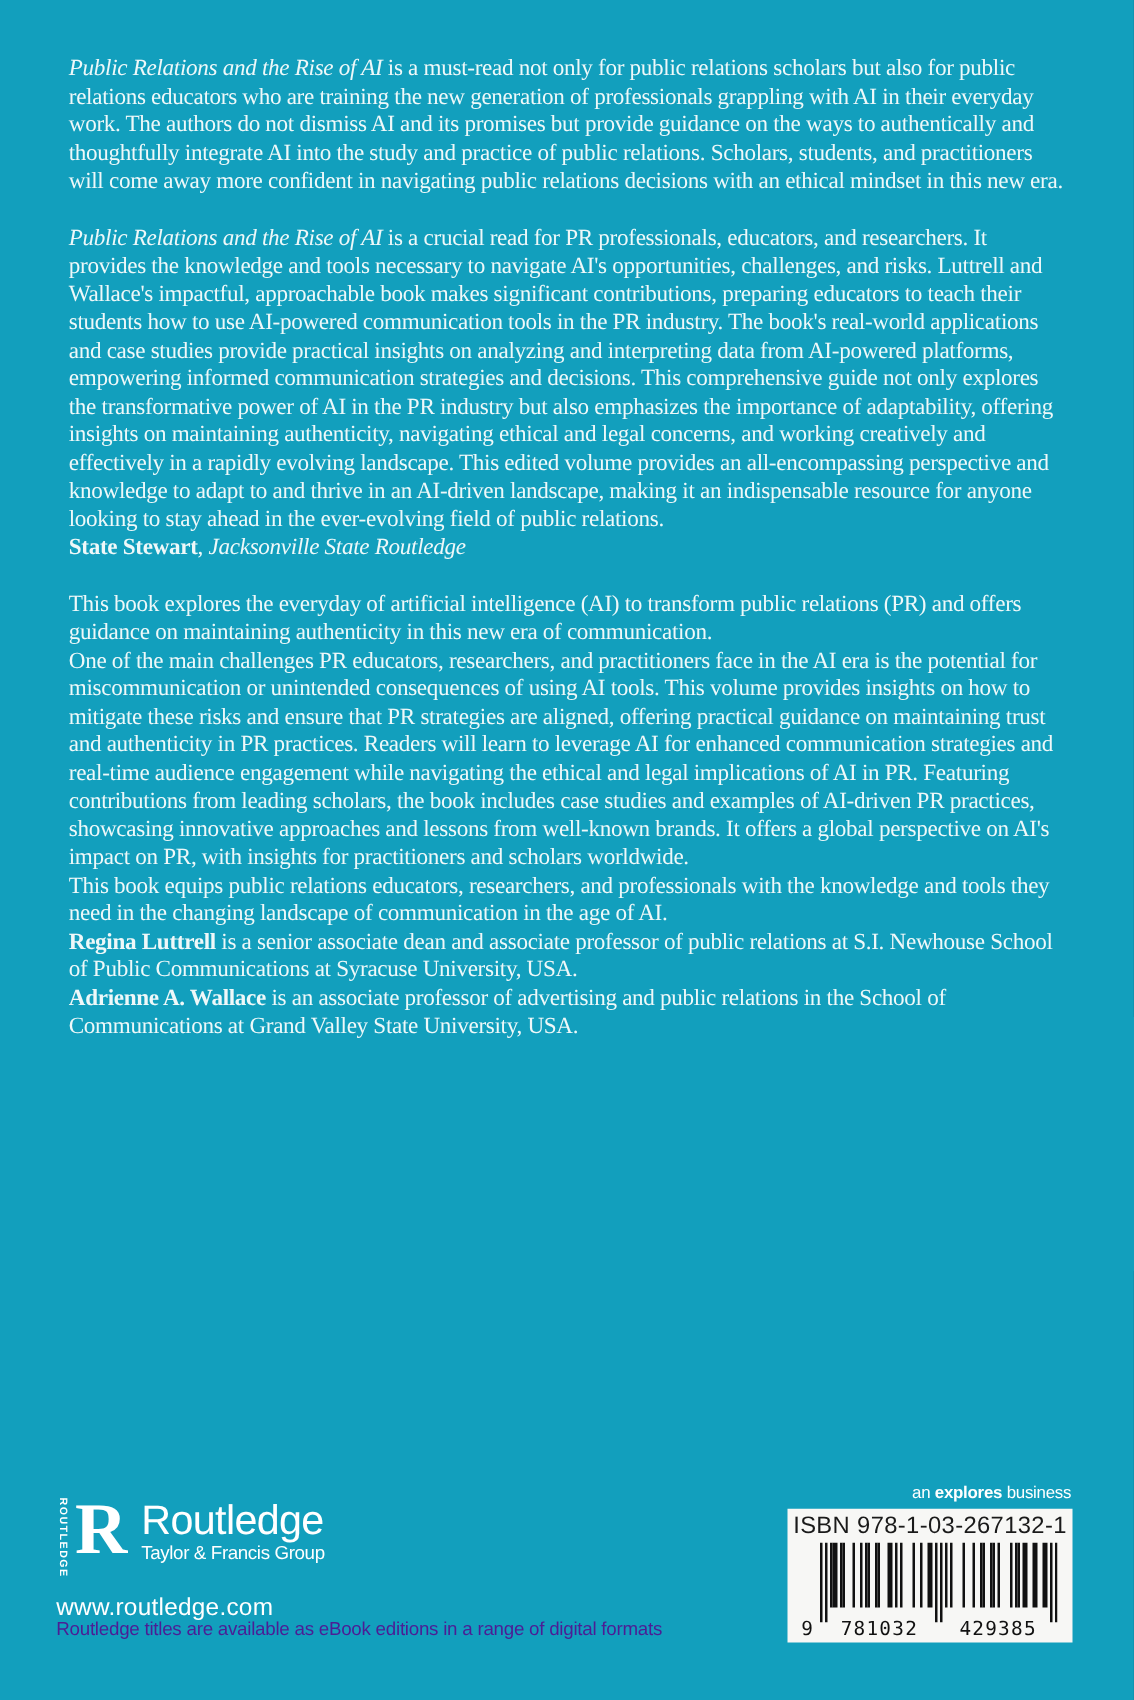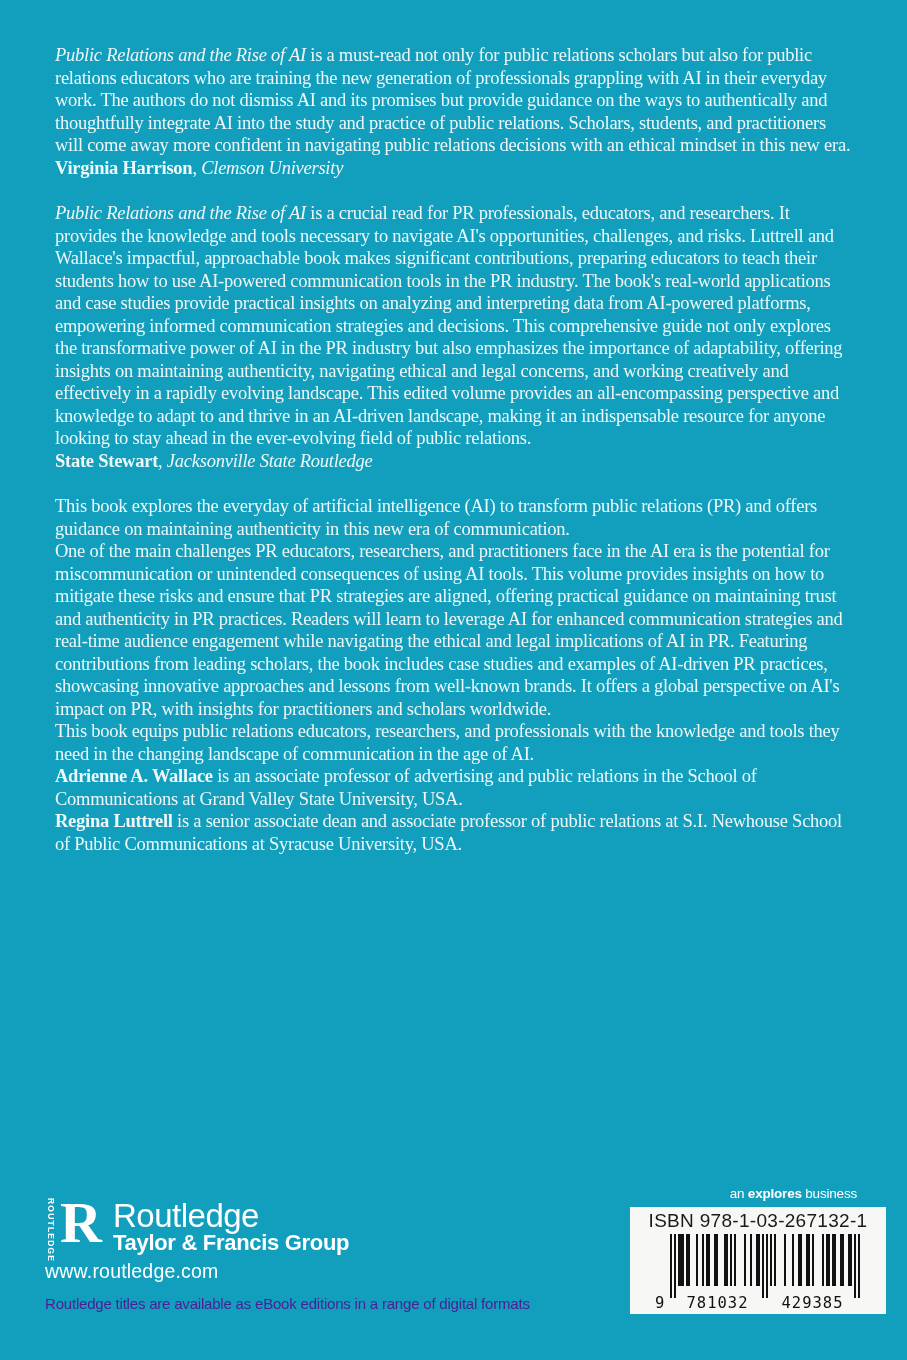--- a/index.html
+++ b/index.html
@@ -43,36 +43,36 @@
     font-size:8.5px; font-weight:bold; letter-spacing:1.2px;
     height:56px; text-align:center;
   }
   .logo-r {
     position:absolute; left:15px; top:-6px;
     font-family:"Liberation Serif", serif;
     font-weight:bold; font-size:58px; line-height:64px;
   }
   .logo-text { margin-left:4px; padding-top:2px; }
   .logo-name { font-size:33px; line-height:33px; font-weight:normal; letter-spacing:-0.5px; }
-  .logo-group { font-size:22px; line-height:21px; font-weight:bold; letter-spacing:-0.3px; }
-  .website { margin-top:5px; font-size:19.5px; letter-spacing:0.2px; }
+  .logo-group { font-size:15px; line-height:21px; font-weight:normal; letter-spacing:-0.3px; }
+  .website { margin-top:20px; font-size:19.5px; letter-spacing:0.2px; }
   .footer-note {
     position:absolute; left:45px; top:1295px;
     color:#4c1d95; font-size:15px; letter-spacing:-0.2px;
   }
 
   
   .informa {
     position:absolute; top:1186px; right:50px;
     color:#ffffff; font-size:13.5px; letter-spacing:-0.2px;
   }
   .informa strong { font-weight:bold; }
   .isbn-box {
     position:absolute; left:630px; top:1207px;
-    width:256px; height:107px;
+    width:228px; height:107px;
     background:#f7f7f5;
     padding-top:2px;
     color:#111;
   }
   .isbn-label {
     text-align:center;
     font-size:19px; line-height:24px;
     letter-spacing:0.3px;
     color:#1a1a1a;
   }
@@ -89,34 +89,33 @@
 </style>
 </head>
 <body>
 
 <div class="page">
 
   <div class="content">
 
     <section class="block">
       <p class="para"><span class="italic">Public Relations and the Rise of AI</span><span> is a must-read not only for public relations scholars but also for public relations educators who are training the new generation of professionals grappling with AI in their everyday work. The authors do not dismiss AI and its promises but provide guidance on the ways to authentically and thoughtfully integrate AI into the study and practice of public relations. Scholars, students, and practitioners will come away more confident in navigating public relations decisions with an ethical mindset in this new era.</span></p>
-      <p class="para attribution"><strong>Virginia Harrison</strong><span>, </span><em>Clemson University</em></p>
     </section>
 
     <section class="block">
       <p class="para"><span class="italic">Public Relations and the Rise of AI</span><span> is a crucial read for PR professionals, educators, and researchers. It provides the knowledge and tools necessary to navigate AI's opportunities, challenges, and risks. Luttrell and Wallace's impactful, approachable book makes significant contributions, preparing educators to teach their students how to use AI-powered communication tools in the PR industry. The book's real-world applications and case studies provide practical insights on analyzing and interpreting data from AI-powered platforms, empowering informed communication strategies and decisions. This comprehensive guide not only explores the transformative power of AI in the PR industry but also emphasizes the importance of adaptability, offering insights on maintaining authenticity, navigating ethical and legal concerns, and working creatively and effectively in a rapidly evolving landscape. This edited volume provides an all-encompassing perspective and knowledge to adapt to and thrive in an AI-driven landscape, making it an indispensable resource for anyone looking to stay ahead in the ever-evolving field of public relations.</span></p>
       <p class="para attribution"><strong>State Stewart</strong><span>, </span><em>Jacksonville State Routledge</em></p>
     </section>
 
     <p class="para block">This book explores the everyday of artificial intelligence (AI) to transform public relations (PR) and offers guidance on maintaining authenticity in this new era of communication.</p>
     <p class="para block">One of the main challenges PR educators, researchers, and practitioners face in the AI era is the potential for miscommunication or unintended consequences of using AI tools. This volume provides insights on how to mitigate these risks and ensure that PR strategies are aligned, offering practical guidance on maintaining trust and authenticity in PR practices. Readers will learn to leverage AI for enhanced communication strategies and real-time audience engagement while navigating the ethical and legal implications of AI in PR. Featuring contributions from leading scholars, the book includes case studies and examples of AI-driven PR practices, showcasing innovative approaches and lessons from well-known brands. It offers a global perspective on AI's impact on PR, with insights for practitioners and scholars worldwide.</p>
     <p class="para block">This book equips public relations educators, researchers, and professionals with the knowledge and tools they need in the changing landscape of communication in the age of AI.</p>
 
+    <p class="para block bio"><strong>Regina Luttrell</strong><span> is a senior associate dean and associate professor of public relations at S.I. Newhouse School of Public Communications at Syracuse University, USA.</span></p>
     <p class="para block bio"><strong>Adrienne A. Wallace</strong><span> is an associate professor of advertising and public relations in the School of Communications at Grand Valley State University, USA.</span></p>
-    <p class="para block bio"><strong>Regina Luttrell</strong><span> is a senior associate dean and associate professor of public relations at S.I. Newhouse School of Public Communications at Syracuse University, USA.</span></p>
   </div>
 
   <div class="informa"><span>an </span><strong>explores</strong><span> business</span></div>
 
   <div class="isbn-box">
     <div class="isbn-label">ISBN 978-1-03-267132-1</div>
     <div class="barcode-area">
       <svg id="barcode-svg" width="190" height="64" viewBox="0 0 190 64">
           <rect x="0" y="0" width="2" height="64" fill="#111111"></rect>
           <rect x="4" y="0" width="2" height="64" fill="#111111"></rect>

